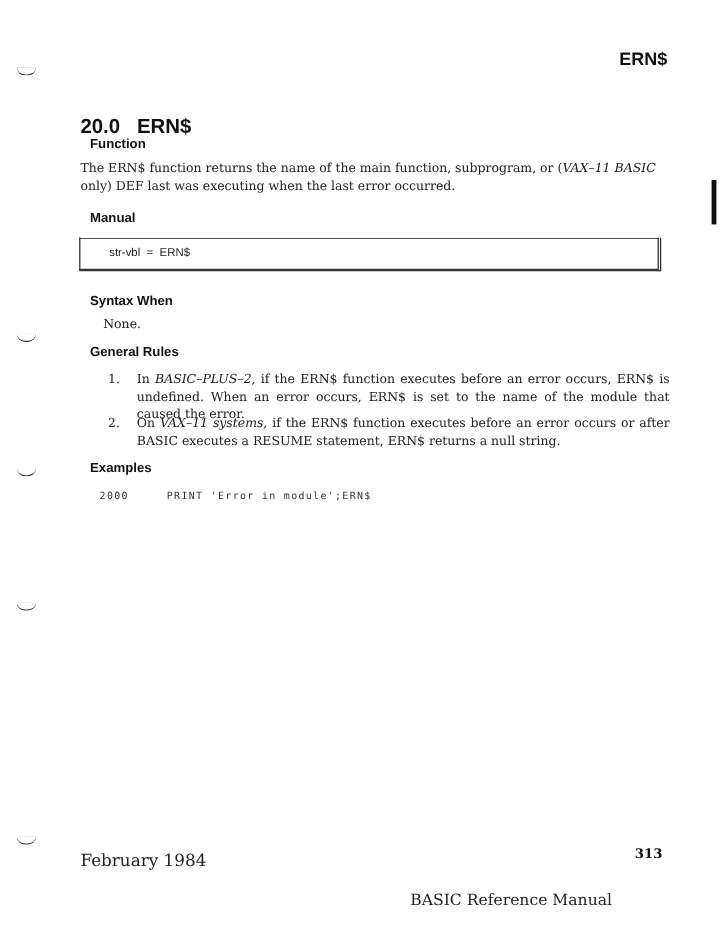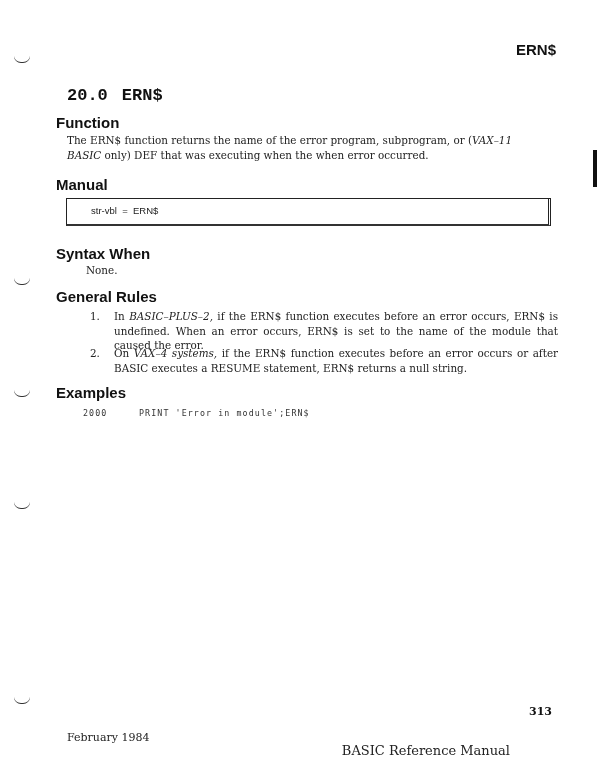--- a/index.html
+++ b/index.html
@@ -5,27 +5,27 @@
   html, body { margin: 0; padding: 0; background: #fff; }
   body {
     width: 604px; height: 783px; position: relative; overflow: hidden;
     font-family: "DejaVu Serif", serif; color: #1a1a1a;
   }
   .running-head {
     position: absolute; right: 48px; top: 41px;
     font-family: "Liberation Sans", sans-serif; font-weight: bold; font-size: 15px; color: #111;
   }
   .title {
-    position: absolute; left: 67px; top: 86px;
-    font-family: Liberation Mono, monospace; font-weight: bold; font-size: 17px; color: #111;
+    position: absolute; left: 67px; top: 96px;
+    font-family: Liberation Sans, sans-serif; font-weight: bold; font-size: 17px; color: #111;
   }
   .title .num { margin-right: 14px; }
   .h2 {
-    position: absolute; left: 56px;
-    font-family: "Liberation Sans", sans-serif; font-weight: bold; font-size: 15px; color: #111;
+    position: absolute; left: 75px;
+    font-family: "Liberation Sans", sans-serif; font-weight: bold; font-size: 11px; color: #111;
   }
   .para {
     position: absolute; left: 67px; width: 480px;
     font-size: 10.4px; line-height: 14.5px; color: #222;
   }
   .change-bar {
     position: absolute; left: 593px; top: 150px; width: 4px; height: 37px; background: #111;
   }
   .format-box {
     position: absolute; left: 66px; top: 198px; width: 485px; height: 28px;
@@ -40,63 +40,63 @@
   .rule-item {
     position: absolute; left: 86px; width: 470px; font-size: 10.4px; line-height: 14.5px; color: #222;
   }
   .rule-item .n { position: absolute; left: 4px; top: 0; }
   .rule-item .body { position: absolute; left: 28px; top: 0; width: 444px; text-align: justify; }
   .example {
     position: absolute; left: 67px; top: 408px;
     font-family: "DejaVu Sans Mono", monospace; font-size: 8.3px; letter-spacing: 1.1px; color: #333; margin-left: 16px;
   }
   .example .code { position: absolute; left: 56px; white-space: pre; }
-  .footer-left { position: absolute; left: 67px; top: 731px; font-size: 11px; color: #222; }
+  .footer-left { position: absolute; left: 67px; top: 710px; font-size: 14px; color: #222; }
   .footer-right { position: absolute; right: 94px; top: 743px; font-size: 13px; color: #222; text-align: center; }
   .page-num {
     position: absolute; right: 52px; top: 705px;
     font-family: "DejaVu Serif", serif; font-weight: bold; font-size: 11px; color: #111;
   }
   .punch {
     position: absolute; left: 14px; width: 16px; height: 6px;
     border-bottom: 1.5px solid #333; border-radius: 0 0 10px 10px;
   }
 </style>
 </head>
 <body>
 
 <div class="running-head">ERN$</div>
 
 <div class="title">
   <span class="num">20.0</span><span>ERN$</span>
 </div>
 
 <div class="h2" style="top:114px;">Function</div>
-<div class="para" style="top:133px;"><span>The ERN$ function returns the name of the error program, subprogram, or (</span><i>VAX–11 BASIC</i><span> only) DEF that was executing when the when error occurred.</span></div>
+<div class="para" style="top:133px;"><span>The ERN$ function returns the name of the main function, subprogram, or (</span><i>VAX–11 BASIC</i><span> only) DEF last was executing when the last error occurred.</span></div>
 
 <div class="change-bar"></div>
 
 <div class="h2" style="top:176px;">Manual</div>
 <div class="format-box">
   <span class="format-text" style="white-space:pre;">str-vbl  =  ERN$</span>
 </div>
 
 <div class="h2" style="top:245px;">Syntax When</div>
 <div class="none">None.</div>
 
 <div class="h2" style="top:288px;">General Rules</div>
 
 <div class="rule-item" style="top:309px;">
   <span class="n">1.</span>
   <span class="body"><span>In </span><i>BASIC–PLUS–2,</i><span> if the ERN$ function executes before an error occurs, ERN$ is undefined. When an error occurs, ERN$ is set to the name of the module that caused the error.</span></span>
 </div>
 
 <div class="rule-item" style="top:346px;">
   <span class="n">2.</span>
-  <span class="body"><span>On </span><i>VAX–4 systems,</i><span> if the ERN$ function executes before an error occurs or after BASIC executes a RESUME statement, ERN$ returns a null string.</span></span>
+  <span class="body"><span>On </span><i>VAX–11 systems,</i><span> if the ERN$ function executes before an error occurs or after BASIC executes a RESUME statement, ERN$ returns a null string.</span></span>
 </div>
 
 <div class="h2" style="top:384px;">Examples</div>
 <div class="example">
   <span>2000</span>
   <span class="code">PRINT 'Error in module';ERN$</span>
 </div>
 
 <div class="footer-left">February 1984</div>
 <div class="footer-right">BASIC Reference Manual</div>

